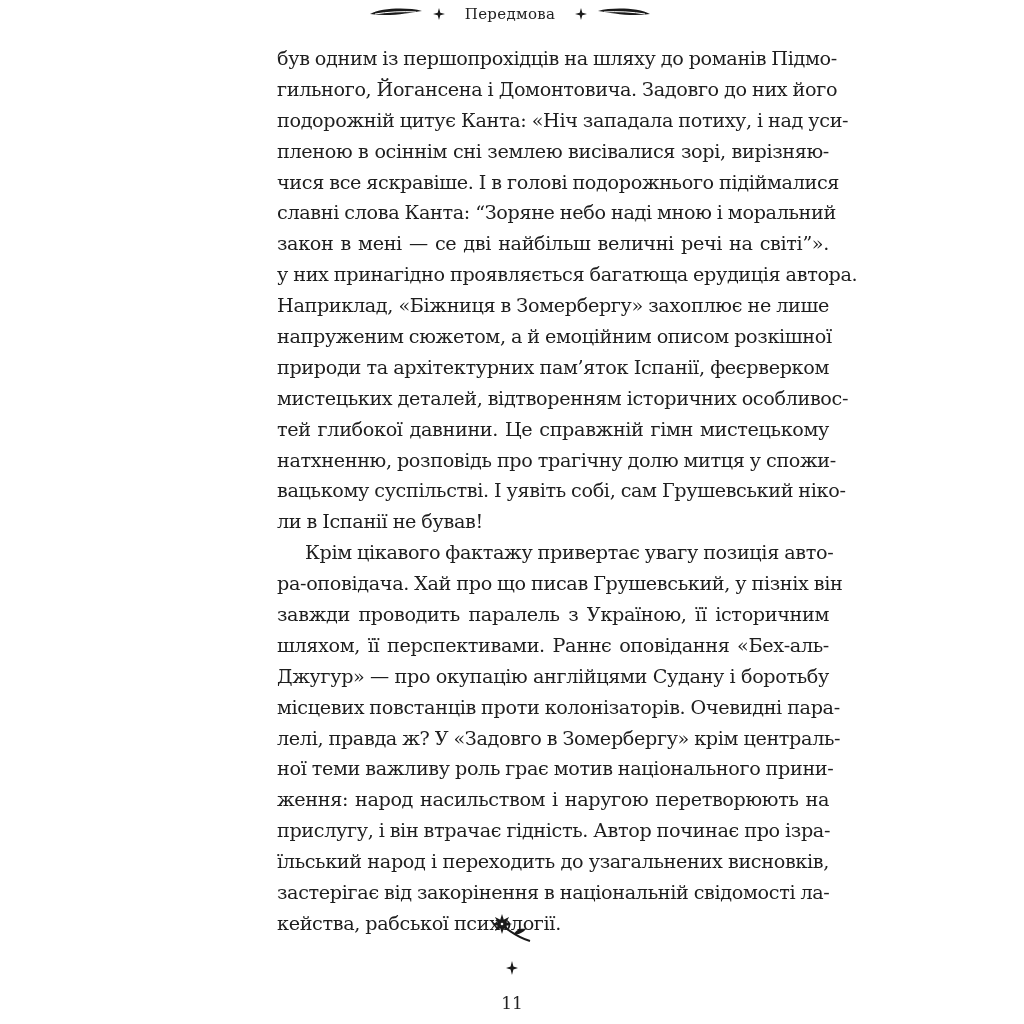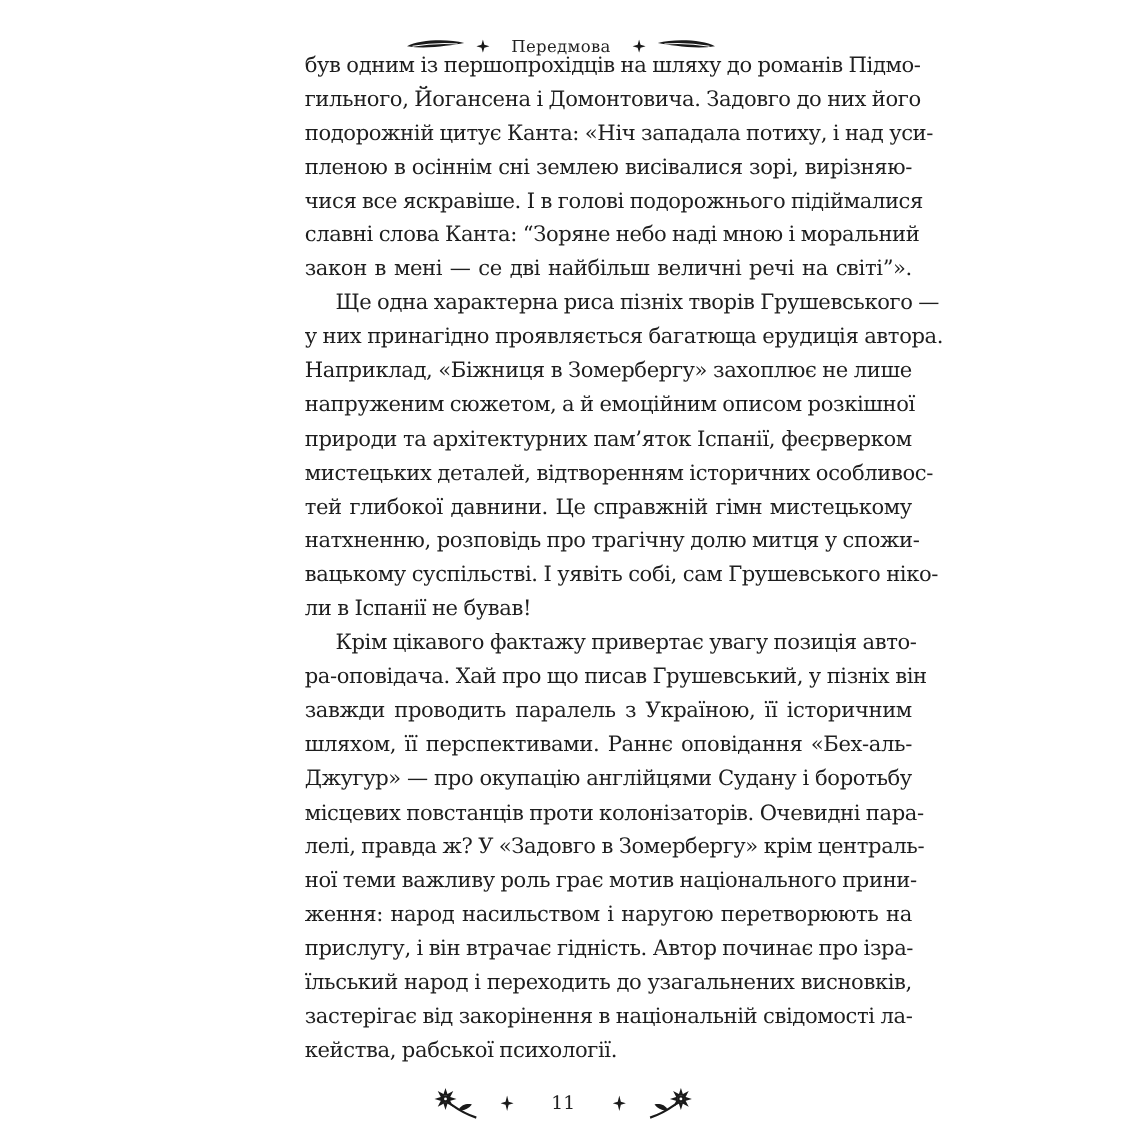--- a/index.html
+++ b/index.html
@@ -17,21 +17,20 @@
   .running-head {
     position: absolute;
     top: 0;
     left: 0;
     width: 1020px;
     height: 28px;
     display: flex;
     align-items: center;
     justify-content: center;
     gap: 10px;
-    margin-top: 28px;
   }
   .head-title {
     font-family: "DejaVu Serif", serif;
     font-size: 15px;
     letter-spacing: 0.3px;
     color: #222;
     padding: 0 10px;
   }
   .ornament svg { display: block; }
   .text-block {
@@ -59,20 +58,21 @@
   .folio {
     position: absolute;
     top: 988px;
     left: 0;
     width: 1024px;
     height: 30px;
     display: flex;
     align-items: center;
     justify-content: center;
     gap: 18px;
+    flex-direction: column;
   }
   .page-number {
     font-family: "DejaVu Serif", serif;
     font-size: 17px;
     color: #222;
     padding: 0 16px;
   }
 </style>
 </head>
 <body>
@@ -104,29 +104,28 @@
 </header>
 
 <main class="text-block" id="body-text">
     <span class="line">був одним із першопрохідців на шляху до романів Підмо-</span>
     <span class="line">гильного, Йогансена і Домонтовича. Задовго до них його</span>
     <span class="line">подорожній цитує Канта: «Ніч западала потиху, і над уси-</span>
     <span class="line">пленою в осіннім сні землею висівалися зорі, вирізняю-</span>
     <span class="line">чися все яскравіше. І в голові подорожнього підіймалися</span>
     <span class="line">славні слова Канта: “Зоряне небо наді мною і моральний</span>
     <span class="line">закон в мені — се дві найбільш величні речі на світі”».</span>
-    <span class="line indent">Ще одна характерна риса пізніх творів Грушевського —</span>
     <span class="line">у них принагідно проявляється багатюща ерудиція автора.</span>
     <span class="line">Наприклад, «Біжниця в Зомербергу» захоплює не лише</span>
     <span class="line">напруженим сюжетом, а й емоційним описом розкішної</span>
     <span class="line">природи та архітектурних пам’яток Іспанії, феєрверком</span>
     <span class="line">мистецьких деталей, відтворенням історичних особливос-</span>
     <span class="line">тей глибокої давнини. Це справжній гімн мистецькому</span>
     <span class="line">натхненню, розповідь про трагічну долю митця у спожи-</span>
-    <span class="line">вацькому суспільстві. І уявіть собі, сам Грушевського ніко-</span>
+    <span class="line">вацькому суспільстві. І уявіть собі, сам Грушевський ніко-</span>
     <span class="line last">ли в Іспанії не бував!</span>
     <span class="line indent">Крім цікавого фактажу привертає увагу позиція авто-</span>
     <span class="line">ра-оповідача. Хай про що писав Грушевський, у пізніх він</span>
     <span class="line">завжди проводить паралель з Україною, її історичним</span>
     <span class="line">шляхом, її перспективами. Раннє оповідання «Бех-аль-</span>
     <span class="line">Джугур» — про окупацію англійцями Судану і боротьбу</span>
     <span class="line">місцевих повстанців проти колонізаторів. Очевидні пара-</span>
     <span class="line">лелі, правда ж? У «Задовго в Зомербергу» крім централь-</span>
     <span class="line">ної теми важливу роль грає мотив національного прини-</span>
     <span class="line">ження: народ насильством і наругою перетворюють на</span>

